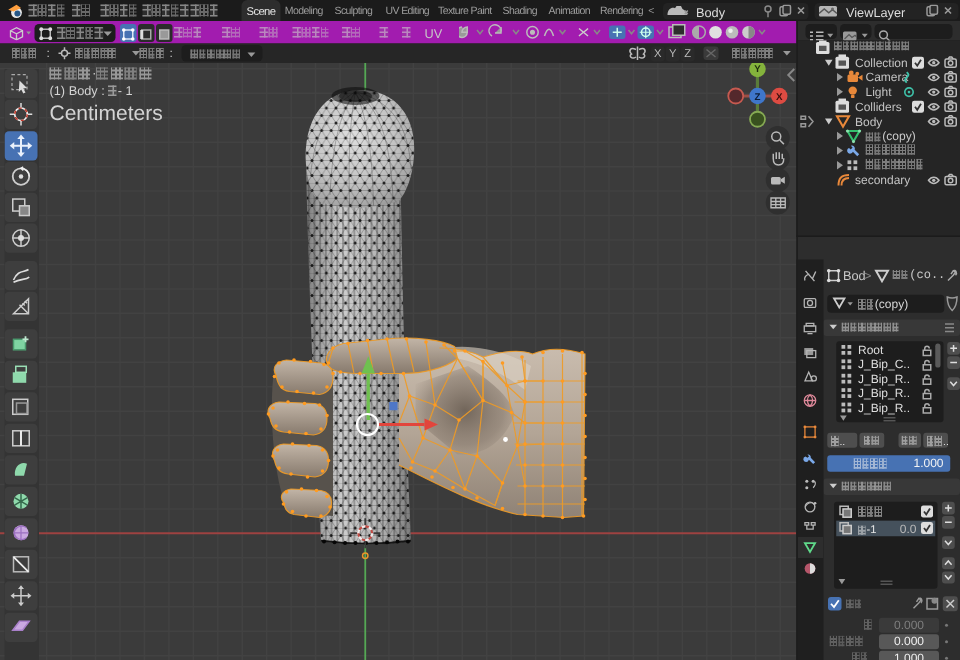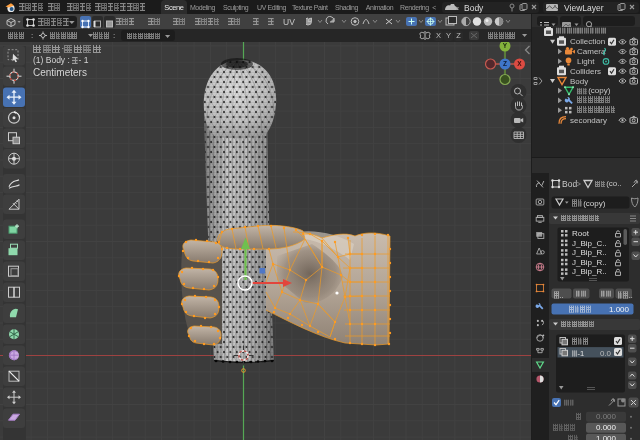--- a/index.html
+++ b/index.html
@@ -26,21 +26,21 @@
 .t{color:#c7c7c7;font-size:9px;line-height:1}
 
 #topbar{left:0;top:0;width:640px;height:14px;background:#1b1b1b}
 .tab{position:absolute;top:0;height:14px;color:#9c9c9c;font-size:7px;letter-spacing:-.4px;line-height:15px;text-align:center;white-space:nowrap}
 .tab.act{background:#2d2d2d;color:#e8e8e8;border-radius:4px 4px 0 0}
 .menu{position:absolute;top:3px;height:9px;font-size:0}
 foreignObject div{font-size:0;line-height:9px}
 #row2 span.abs,#row3 span.abs{font-size:0}
 #row2 span.t,#row3 span.t{font-size:8.5px}
 
-#row2{left:0;top:14px;width:531px;height:15px;background:#404040}
+#row2{left:0;top:14px;width:531px;height:15px;background:#a21caf}
 #row3{left:0;top:29px;width:531px;height:13px;background:#262626}
 .w{position:absolute;background:#1d1d1d;border-radius:3px}
 .btn{position:absolute;background:#454545;border-radius:2px}
 
 #outl{left:531px;top:27px;width:109px;height:131px;background:#252525}
 #outlhead{left:531px;top:14px;width:109px;height:13px;background:#2d2d2d}
 #props{left:531px;top:158px;width:133px;height:282px;background:#2d2d2d}
 #propshead{left:531px;top:158px;width:109px;height:15px;background:#2d2d2d;border-bottom:1px solid #222}
 #tabstrip{left:531px;top:173px;width:18px;height:267px;background:#1f1f1f}
 </style></head>
@@ -589,21 +589,21 @@
           <path d="M0 -6 V6 M-6 0 H6" stroke="#ccc"></path>
           <path d="M0 -7 l-2 2.5 h4 Z M0 7 l-2 -2.5 h4 Z M-7 0 l2.5 -2 v4 Z M7 0 l-2.5 -2 v4 Z" fill="#ccc"></path>
         </g>
 <g transform="translate(11,372.2)">
           <path d="M-5.5 2 L-1 -4 L5.5 -4 L1 2 Z" fill="#c9a8e0" stroke="#a87fc9"></path>
         </g>
 </svg>
 </div>
 <div class="abs" style="left:33px;top:44px;--c:#d4d4d4;font-size:0"><i class="g l"></i><i class="g l"></i><i class="g l"></i><span style="color:#d4d4d4;font-size:8px;vertical-align:1px">·</span> <i class="g l"></i><i class="g l"></i><i class="g l"></i><i class="g l"></i></div>
 <div class="abs t" style="left:33px;top:56px;color:#d4d4d4;font-size:8.5px">(1) Body : <i class="g" style="--c:#d4d4d4"></i>- 1</div>
-<div class="abs t" style="left:33px;top:68px;color:#d4d4d4;font-size:10px">Centimeters</div>
+<div class="abs t" style="left:33px;top:68px;color:#d4d4d4;font-size:14px">Centimeters</div>
 <div id="outlhead" class="abs">
  <div class="w" style="left:6px;top:1.5px;width:21px;height:10px"><svg width="21" height="10" viewBox="0 0 21 10">
           <path d="M3 2.5 h2 M3 5 h2 M3 7.5 h2 M7 2.5 h5 M7 5 h5 M7 7.5 h5" stroke="#bbb"></path>
           <path d="M14.5 3.5 l2 2.5 2-2.5" fill="#999"></path>
         </svg></div>
  <div class="w" style="left:29px;top:1.5px;width:21px;height:10px"><svg width="21" height="10" viewBox="0 0 21 10">
           <rect x="2" y="2" width="9" height="6" rx="1" fill="#999"></rect>
           <path d="M3 7 l3-3 2 2 2-1.5 1 1" stroke="#555" fill="none" stroke-width=".8"></path>
           <path d="M14.5 3.5 l2 2.5 2-2.5" fill="#999"></path>
         </svg></div>
@@ -767,21 +767,21 @@
 
 <g transform="translate(0,21)">
  <rect x="21.5" y="1.5" width="6.5" height="6.5" fill="none" stroke="#ccc"></rect>
             <circle cx="21.5" cy="1.5" r="1.2" fill="#ddd"></circle>
             <circle cx="28" cy="1.5" r="1.2" fill="#ddd"></circle>
             <circle cx="21.5" cy="8" r="1.2" fill="#ddd"></circle>
             <circle cx="28" cy="8" r="1.2" fill="#ddd"></circle>
  <text x="31" y="7.5">Bod</text>
             <text x="45" y="7.5" fill="#888">&gt;</text>
  <path d="M53 1.5 L61 1.5 L57 8.5 Z" fill="none" stroke="#ccc" stroke-width="1.3"></path>
- <foreignObject x="64" y="0" width="40" height="10"><div xmlns="http://www.w3.org/1999/xhtml" style="--c:#c9c9c9;white-space:nowrap"><i class="g s"></i><i class="g s"></i><span style="color:#c9c9c9;font-size:8px;font-family:Liberation Sans, sans-serif">(co..</span></div></foreignObject>
+ <foreignObject x="64" y="0" width="40" height="10"><div xmlns="http://www.w3.org/1999/xhtml" style="--c:#c9c9c9;white-space:nowrap"><i class="g s"></i><i class="g s"></i><span style="color:#c9c9c9;font-size:8px;font-family:Liberation Mono, monospace">(co..</span></div></foreignObject>
  <path d="M101 8 l3.5-3.5 m0 0 l1.5-2 -1.5-1 -1.5 2.2 m3 0.8 c1.5-1.5 0-4 -1.5-3" stroke="#aaa" fill="none" stroke-width="1"></path>
 </g>
 
 <g transform="translate(0,38.5)">
  <rect x="20.5" y="0" width="78" height="12" rx="2.5" fill="#1d1d1d"></rect>
  <path d="M25 2.5 L32 2.5 L28.5 8.5 Z" fill="none" stroke="#ccc" stroke-width="1.2"></path>
  <path d="M34 5 l1.8 2.2 1.8-2.2" fill="#999"></path>
  <foreignObject x="41" y="1.5" width="56" height="10"><div xmlns="http://www.w3.org/1999/xhtml" style="--c:#d6d6d6;white-space:nowrap"><i class="g s"></i><i class="g s"></i><span style="color:#d6d6d6;font-size:8px;font-family:'Liberation Sans'">(copy)</span></div></foreignObject>
  <path d="M100.5 1.5 c2.5 1 4 1 6.5 0 c0 4.5-1 7-3.2 9 c-2.2-2-3.3-4.5-3.3-9 Z" fill="none" stroke="#999"></path>
 </g>

